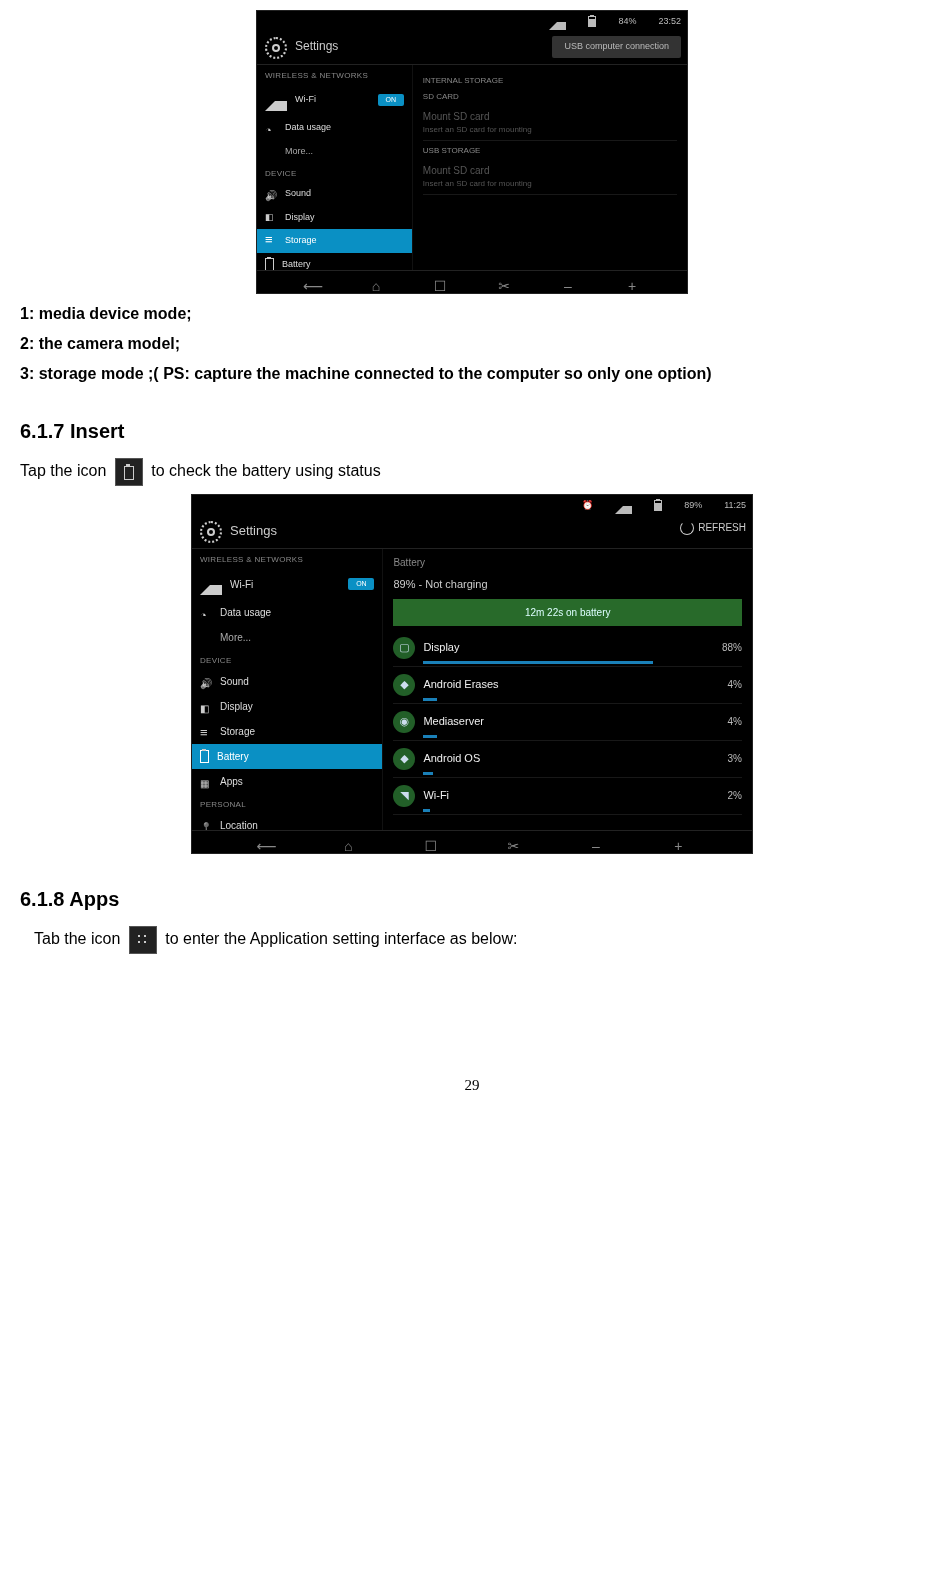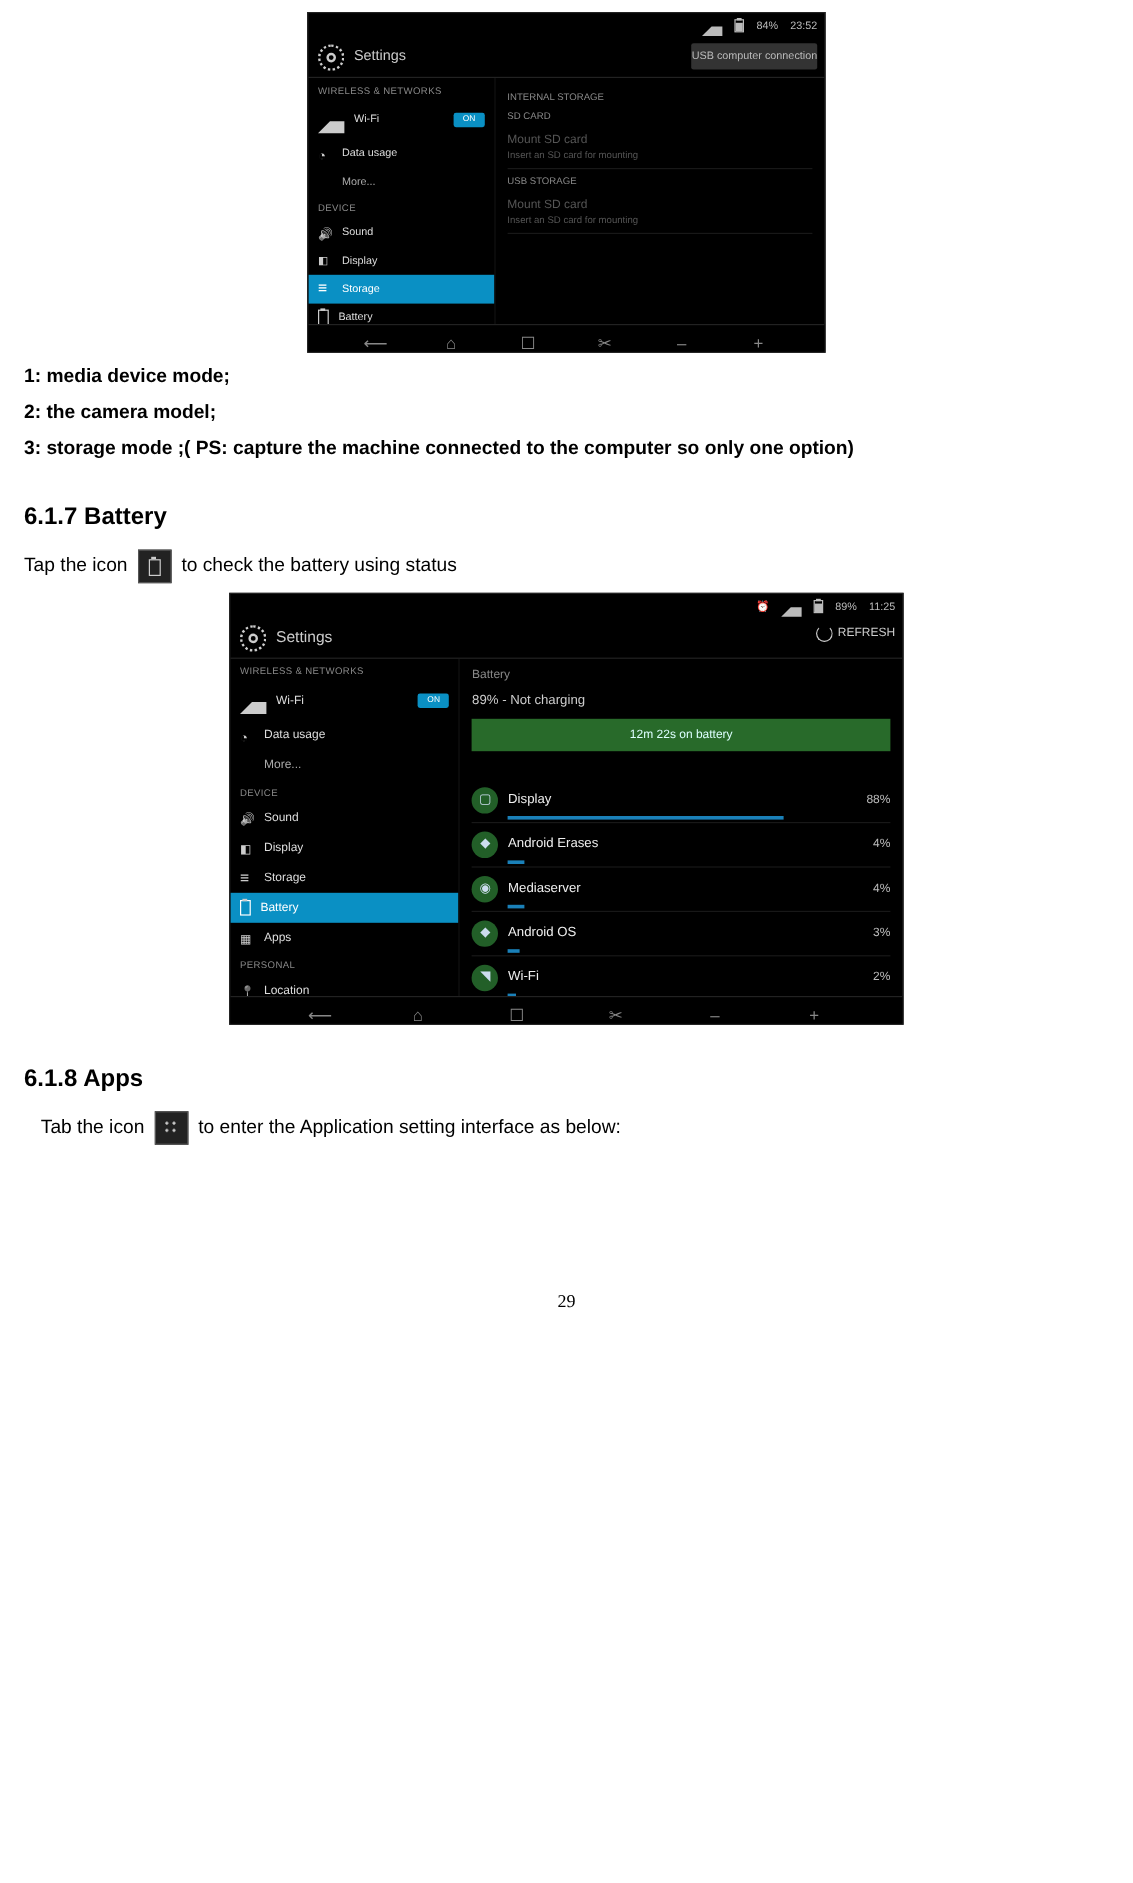--- a/index.html
+++ b/index.html
@@ -68,21 +68,21 @@
     border: 1px solid #222;
   }
   .shot1 { width: 430px; height: 282px; margin-top: 0;}
   .shot2 { width: 560px; height: 358px; }
 
   .statusbar {
     display: flex;
     justify-content: flex-end;
     align-items: center;
     padding: 2px 6px;
-    gap: 10px;
+    gap: 22px;
     font-size: 9px;
     color: #bbb;
   }
   .statusbar .sicon { width: 9px; height: 9px; display:inline-block;}
   .sicon.wifi { border-left: 8px solid transparent; border-bottom: 8px solid #bbb; }
   .sicon.batt { border: 1px solid #bbb; width: 6px; height: 9px; position: relative;}
   .sicon.batt::before { content:""; position:absolute; left:1px; top:-2px; width:4px; height:2px; background:#bbb;}
   .sicon.batt::after { content:""; position:absolute; left:0; bottom:0; width:6px; height:7px; background:#bbb;}
 
   .titlebar {
@@ -102,21 +102,21 @@
     content:"";
     position:absolute; left:5px; top:5px;
     width:4px; height:4px; border:2px solid #ccc; border-radius:50%;
   }
   .btn-right {
     position: absolute;
     right: 6px;
     top: 4px;
     background: #333;
     color: #bbb;
-    padding: 4px 0;
+    padding: 4px 12px;
     font-size: 9px;
     border-radius: 2px;
   }
   .refresh-btn {
     position:absolute; right:6px; top:4px;
     color:#ccc; font-size:10px;
     display:flex; align-items:center; gap:4px;
   }
   .refresh-btn .ri { width:12px; height:12px; border:1.5px solid #ccc; border-radius:50%; border-top-color:transparent;}
 
@@ -170,21 +170,21 @@
   }
   .content .row .main { color:#eee; font-size:10px;}
   .content .row .sub { color:#777; font-size:8px;}
   .content .row.dim .main, .content .row.dim .sub { color:#555;}
 
   
   .c2-top { color:#888; font-size:10px; margin-bottom:6px; }
   .c2-status { color:#ccc; font-size:11px; margin-bottom:6px;}
   .c2-band {
     background:#286a2a; color:#dff; text-align:center;
-    padding:6px 0; font-size:10px; margin-bottom:23px;
+    padding:6px 0; font-size:10px; margin-bottom:4px;
   }
   .usage-row {
     display:flex; align-items:center; gap:8px;
     padding:7px 0; border-bottom:1px solid #181818;
     position:relative;
   }
   .usage-row .uicon {
     width:22px; height:22px; border-radius:50%;
     background:#225f28;
     position:relative; flex-shrink:0;
@@ -277,21 +277,21 @@
     <span class="nb">✂</span>
     <span class="nb">–</span>
     <span class="nb">+</span>
   </div>
 </div>
 
 <p class="bold">1: media device mode;</p>
 <p class="bold">2: the camera model;</p>
 <p class="bold">3: storage mode ;( PS: capture the machine connected to the computer so only one option)</p>
 
-<h2 class="section">6.1.7 Battery</h2>
+<h2 class="section">6.1.7 Insert</h2>
 
 <p>
   <span>Tap the icon</span>
   <span class="inline-icon battery"></span>
   <span> to check the battery using status</span>
 </p>
 
 <div class="shot shot2">
   <div class="statusbar">
     <span>⏰</span>

